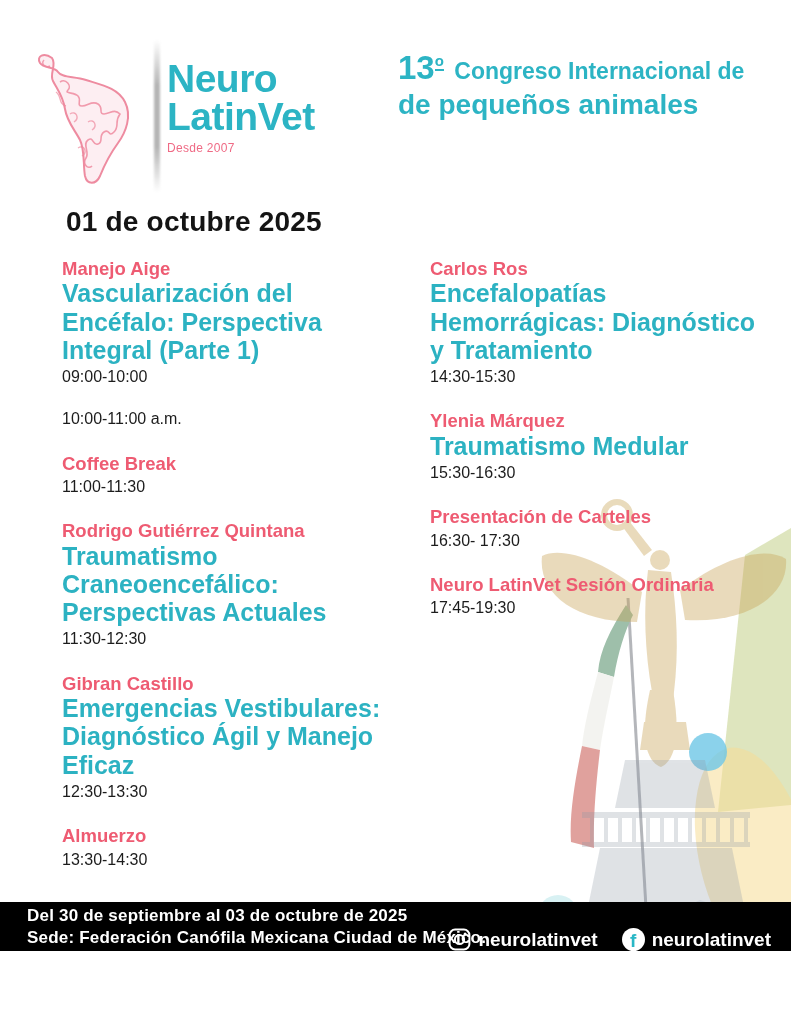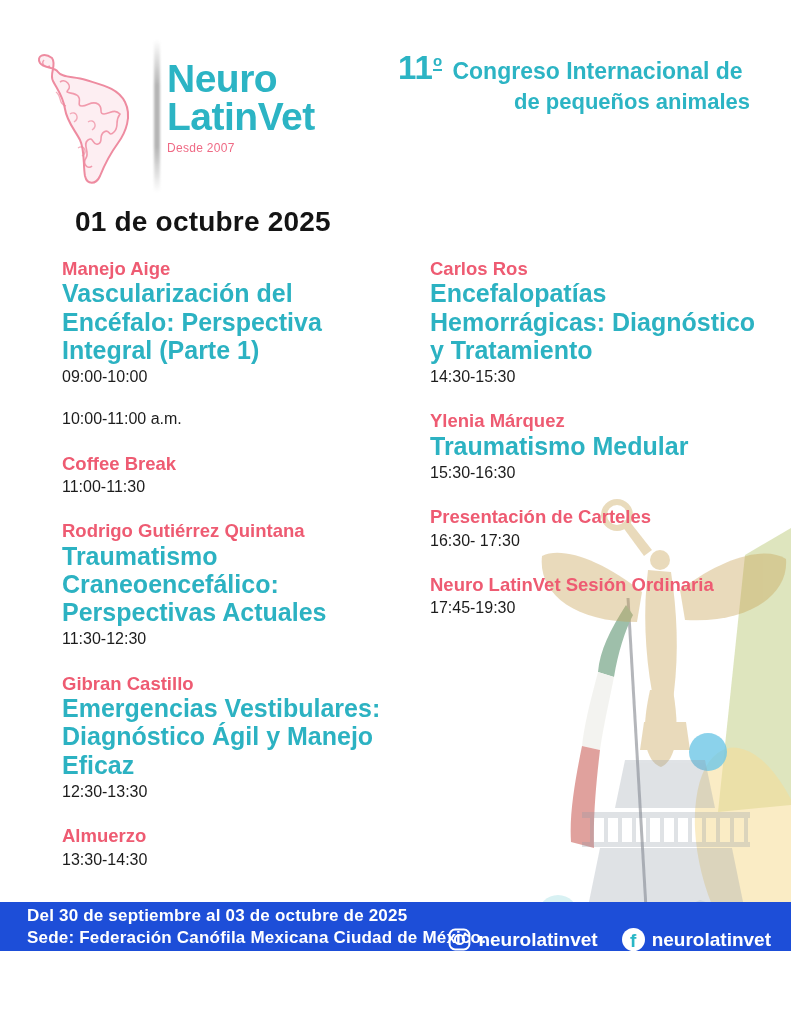--- a/index.html
+++ b/index.html
@@ -17,38 +17,38 @@
   .wordmark{position:absolute;left:167px;top:60px;line-height:1;}
   .wordmark .wl{font-size:39px;font-weight:bold;color:#2cb4c4;letter-spacing:-0.5px;line-height:.98;}
   .wordmark .tagline{color:#ef6a85;font-size:12px;font-weight:normal;margin-top:6px;letter-spacing:.3px;}
   
   .title-block{position:absolute;left:398px;top:48px;width:352px;}
   .t1{color:#2cb4c4;font-weight:bold;font-size:23px;line-height:1.2;}
   .t1 .num{font-size:33px;}
   .t1 .ord{font-size:15px;vertical-align:top;position:relative;top:5px;border-bottom:2px solid #2cb4c4;line-height:1;margin-right:4px;}
   .t2{font-family:"Liberation Serif",serif;color:#c2157d;font-size:36px;font-weight:bold;letter-spacing:1.5px;line-height:1.1;margin-top:1px;}
   .t3{font-family:"Liberation Serif",serif;color:#a3b64a;font-size:36px;font-weight:bold;letter-spacing:2.5px;line-height:1.1;}
-  .t4{color:#2cb4c4;font-size:22px;font-weight:bold;text-align:right;margin-top:1px;}
-  
-  .date-heading{position:absolute;left:75px;top:206px;font-size:28px;font-weight:bold;color:#141414;letter-spacing:.2px;}
+  .t4{color:#2cb4c4;font-size:28px;font-weight:bold;text-align:left;margin-top:1px;}
+  
+  .date-heading{position:absolute;left:66px;top:206px;font-size:28px;font-weight:bold;color:#141414;letter-spacing:.2px;}
   
   .col{position:absolute;top:258px;}
   .col-left{left:62px;width:335px;}
   .col-right{left:430px;width:340px;}
   .item{margin-bottom:24px;}
   .item .name{color:#ee5b72;font-size:18.5px;font-weight:bold;line-height:1.15;}
   .item .talk{color:#2cb2c2;font-size:25px;font-weight:bold;line-height:1.13;}
   .item .time{color:#1c1c1c;font-size:16px;line-height:1.15;margin-top:4px;}
   
   .bg-collage{position:absolute;left:540px;top:460px;width:251px;height:515px;z-index:0;}
   .mountains{position:absolute;left:0;top:878px;width:791px;height:97px;z-index:0;}
   .content{position:relative;z-index:1;}
   
   .footer{
-    position:absolute;left:0;bottom:0;width:791px;height:49px;background:#1d4ed8;
+    position:absolute;left:0;bottom:0;width:791px;height:49px;background:#000000;
     display:flex;align-items:center;z-index:5;color:#fff;
   }
   .footer-text{margin-left:27px;font-weight:bold;font-size:17px;line-height:1.28;letter-spacing:.2px;}
   .social{position:absolute;right:20px;top:0;height:49px;display:flex;align-items:flex-end;gap:24px;}
   .social-item{display:flex;align-items:center;gap:7px;font-weight:bold;font-size:19px;color:#fff;}
   .fb-circle{
     width:23px;height:23px;border-radius:50%;background:#ffffff;color:#29b7c6;
     display:flex;align-items:flex-end;justify-content:center;font-weight:bold;font-size:19px;line-height:20px;
     overflow:hidden;
   }
@@ -127,21 +127,21 @@
     <div class="logo-divider"></div>
 
     <div class="wordmark">
       <div class="wl">Neuro</div>
       <div class="wl">LatinVet</div>
       <div class="tagline">Desde 2007</div>
     </div>
 
     <div class="title-block">
       <div class="t1">
-        <span class="num">11</span><span class="ord">o</span>
+        <span class="num">13</span><span class="ord">o</span>
         <span>Congreso Internacional de</span>
       </div>
       <div class="t4">de pequeños animales</div>
     </div>
 
     <div class="date-heading">01 de octubre 2025</div>
 
     <div class="col col-left">
       <div class="item">
         <div class="name">Manejo Aige</div>

